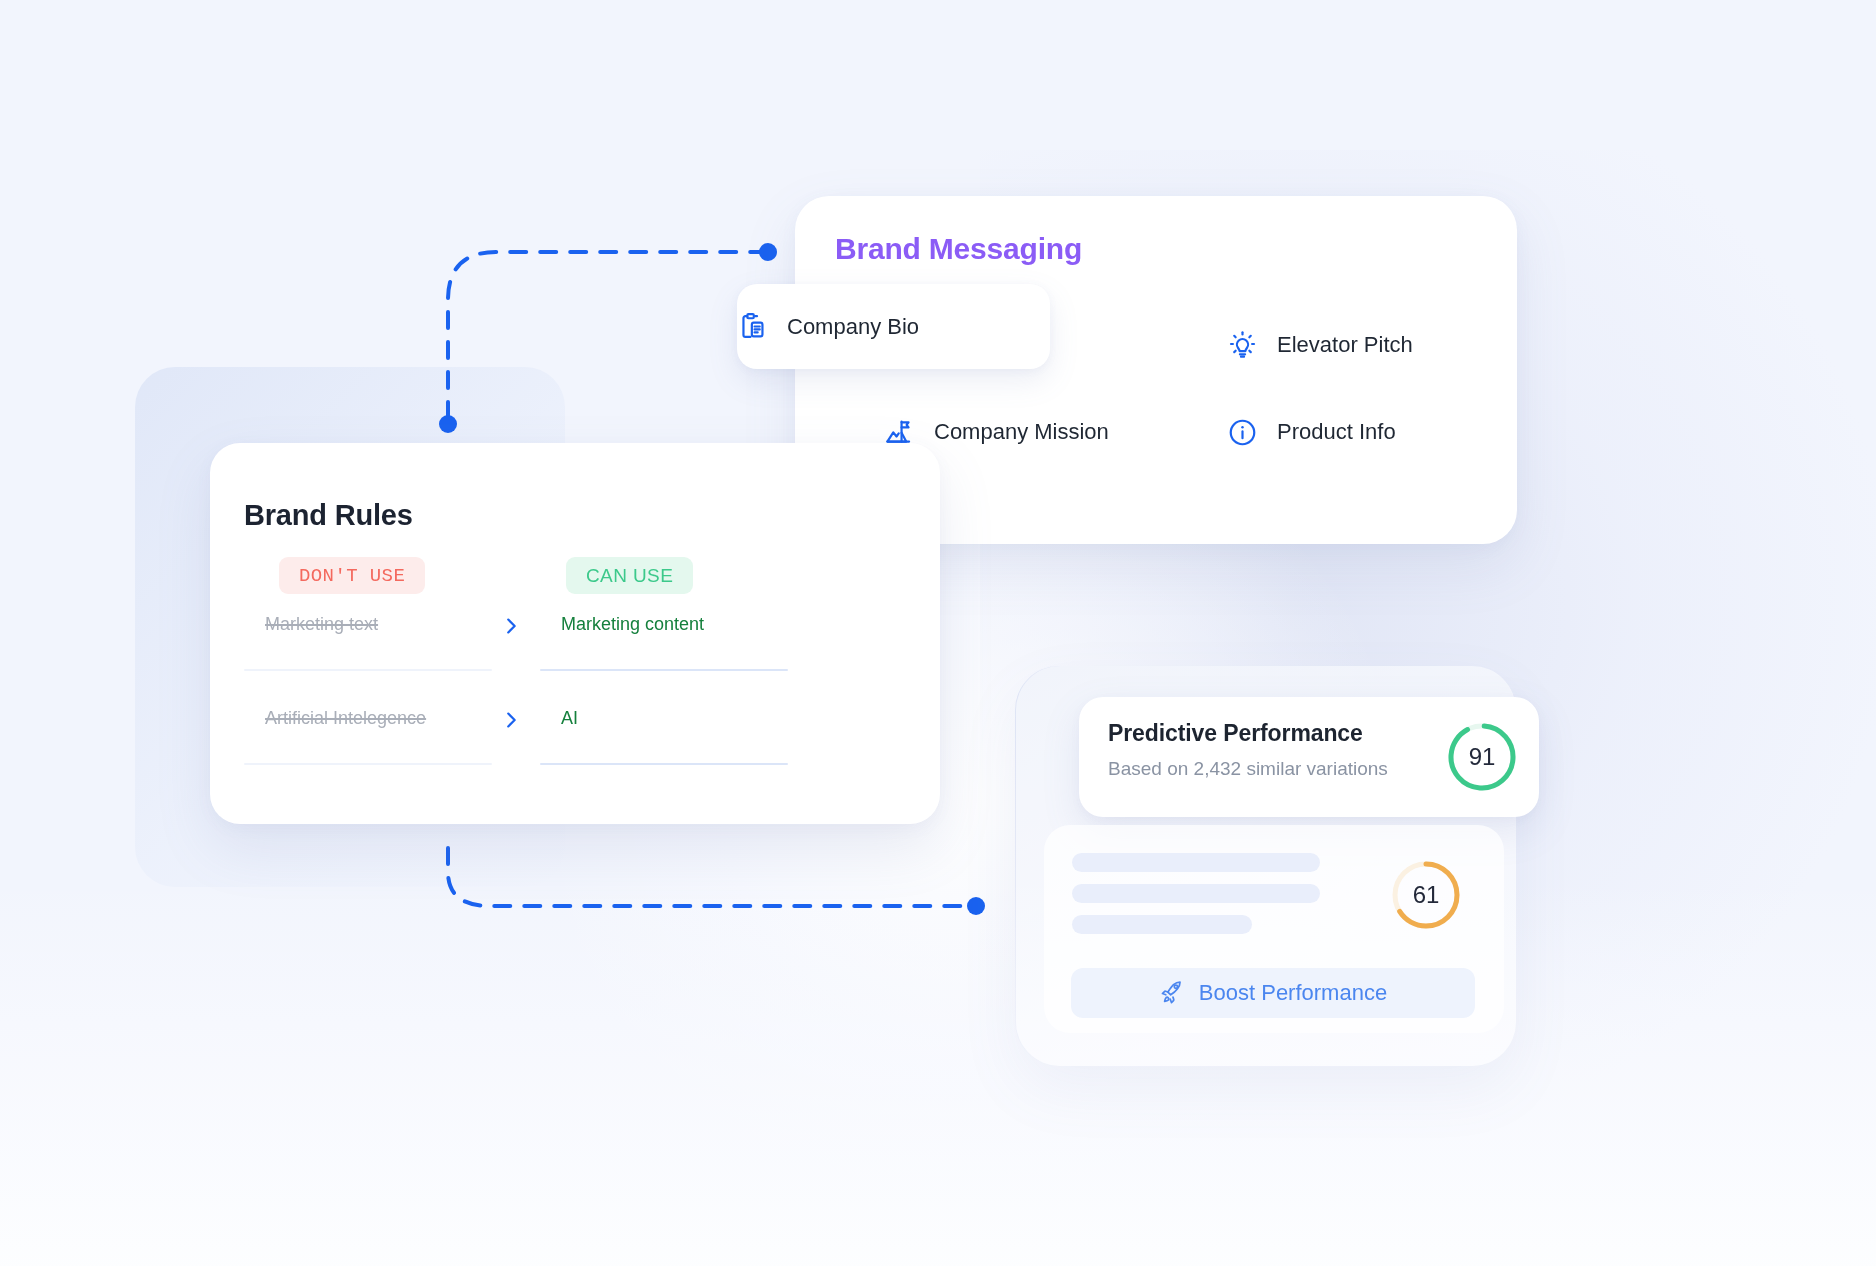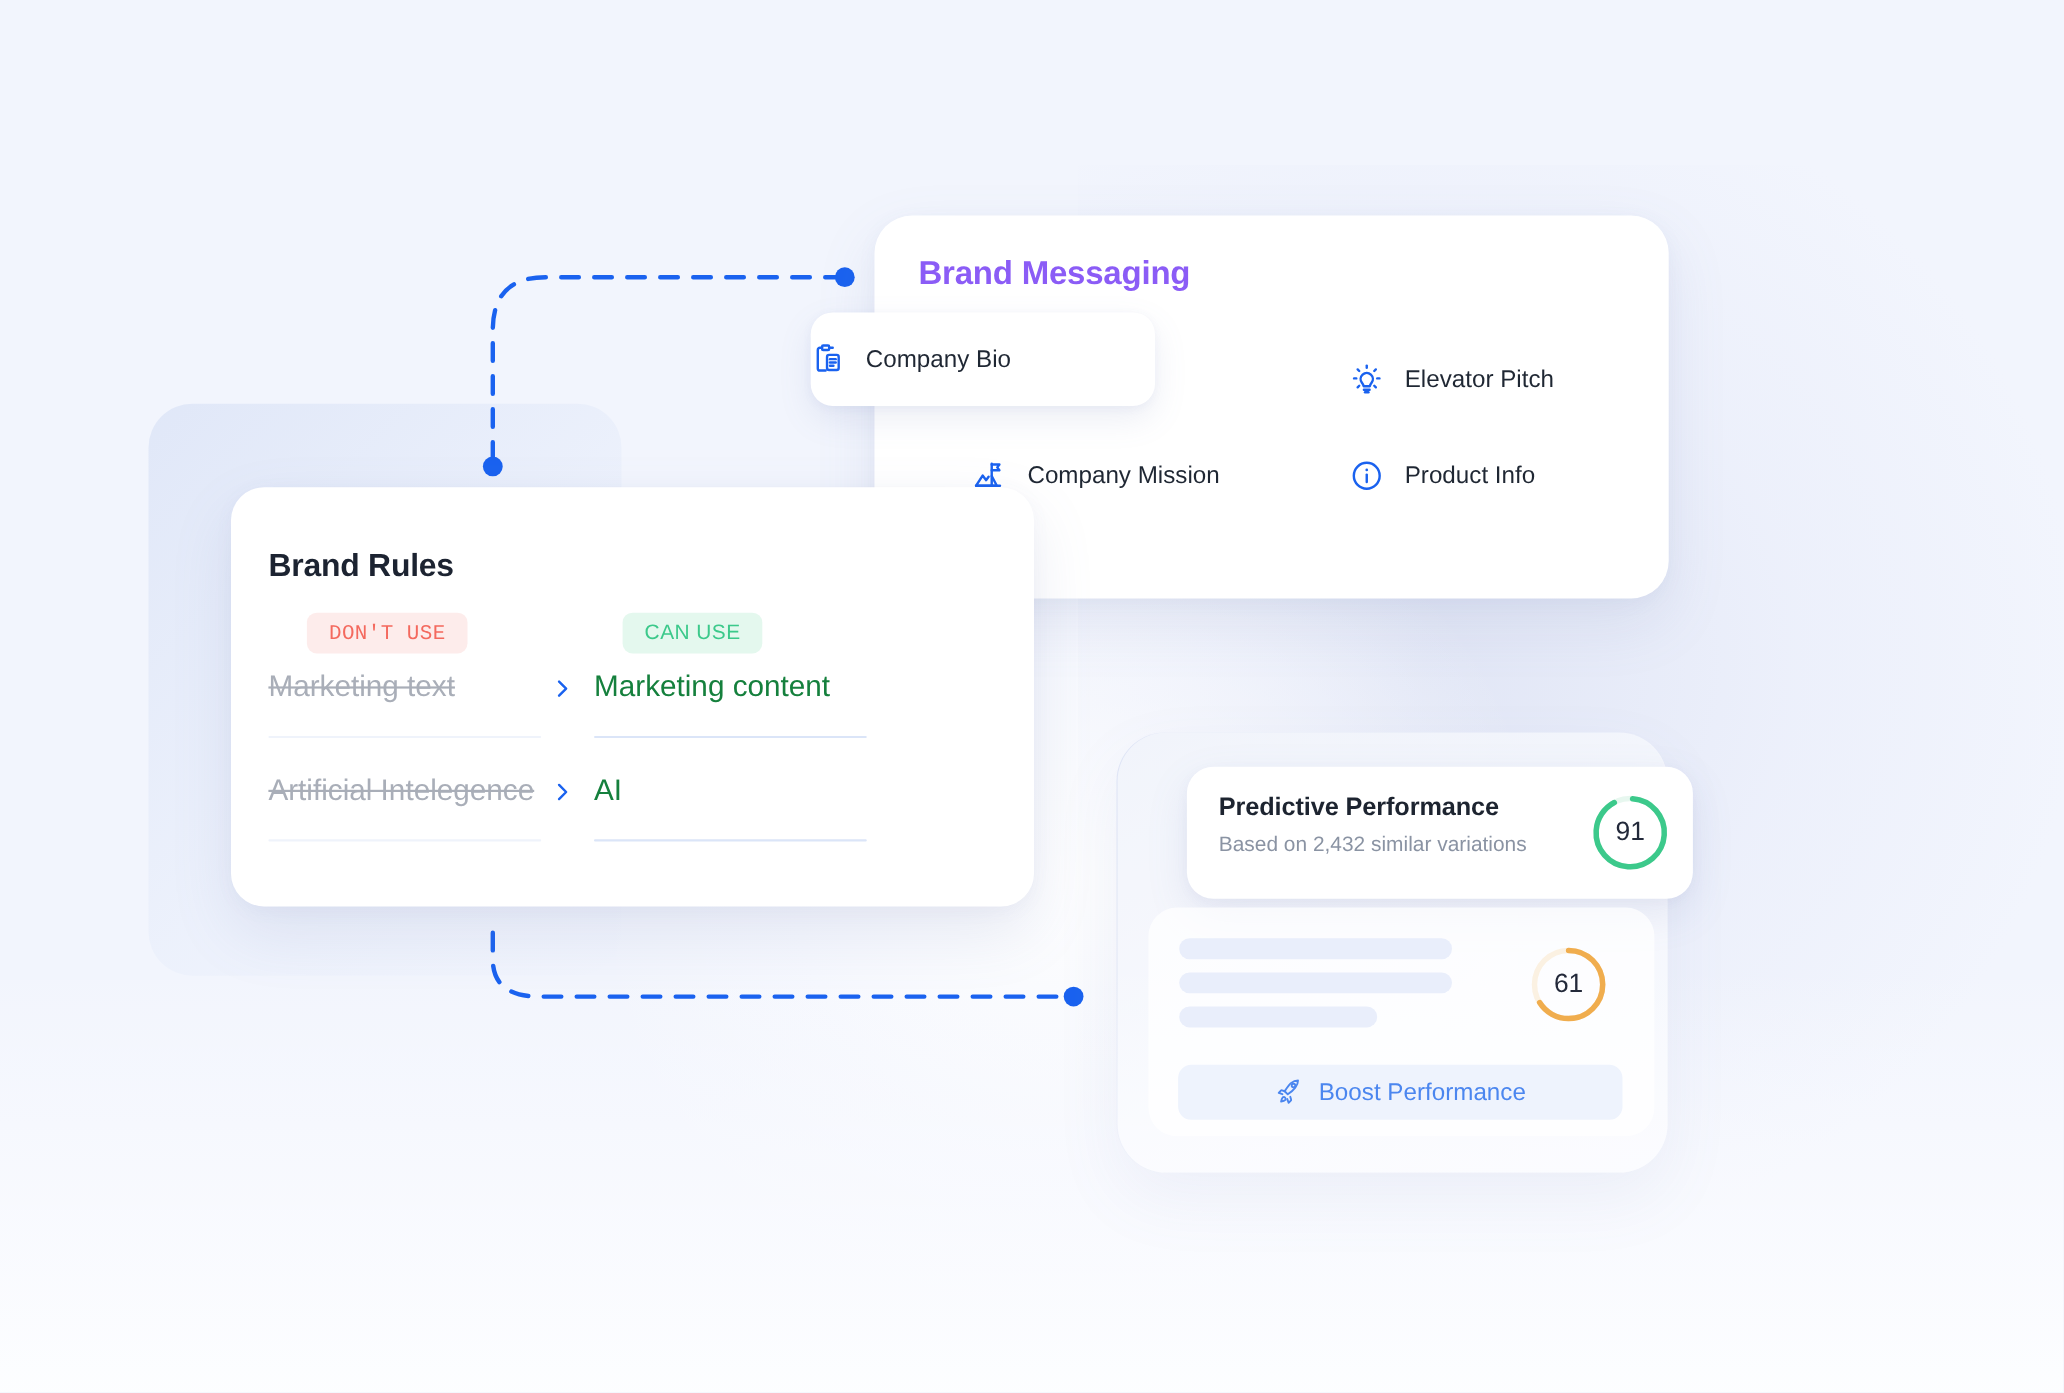--- a/index.html
+++ b/index.html
@@ -179,23 +179,24 @@
     background: #e4f8ee;
     color: #3cc98b;
   }
   .rule-row {
     position: relative;
     height: 94px;
   }
   .rule-old, .rule-new {
     position: absolute;
     top: 10px;
-    font-size: 27px;
+    font-size: 18px;
     line-height: 34px;
     padding-bottom: 22px;
+    margin-left: 21px;
   }
   .rule-old {
     left: 0px;
     width: 250px;
     color: #a9aeb8;
     text-decoration: line-through;
     text-decoration-color: #a9aeb8;
     text-decoration-thickness: 1.5px;
   }
   .rule-new {

